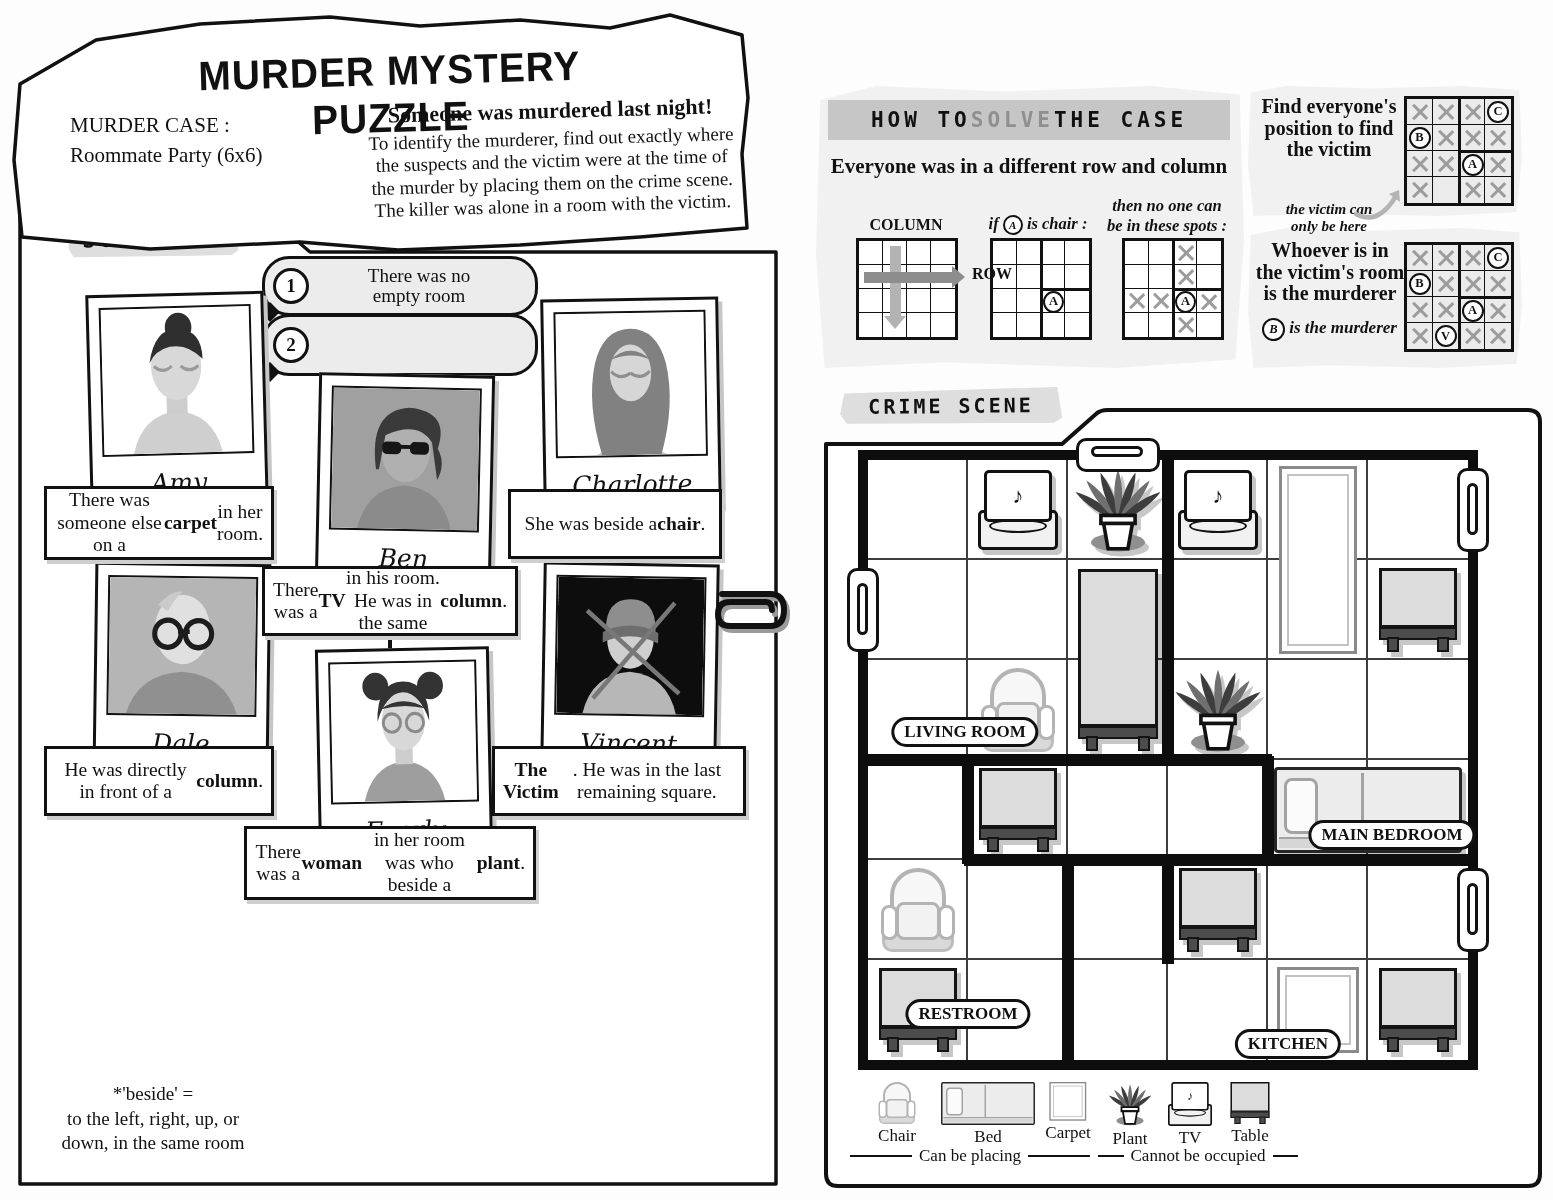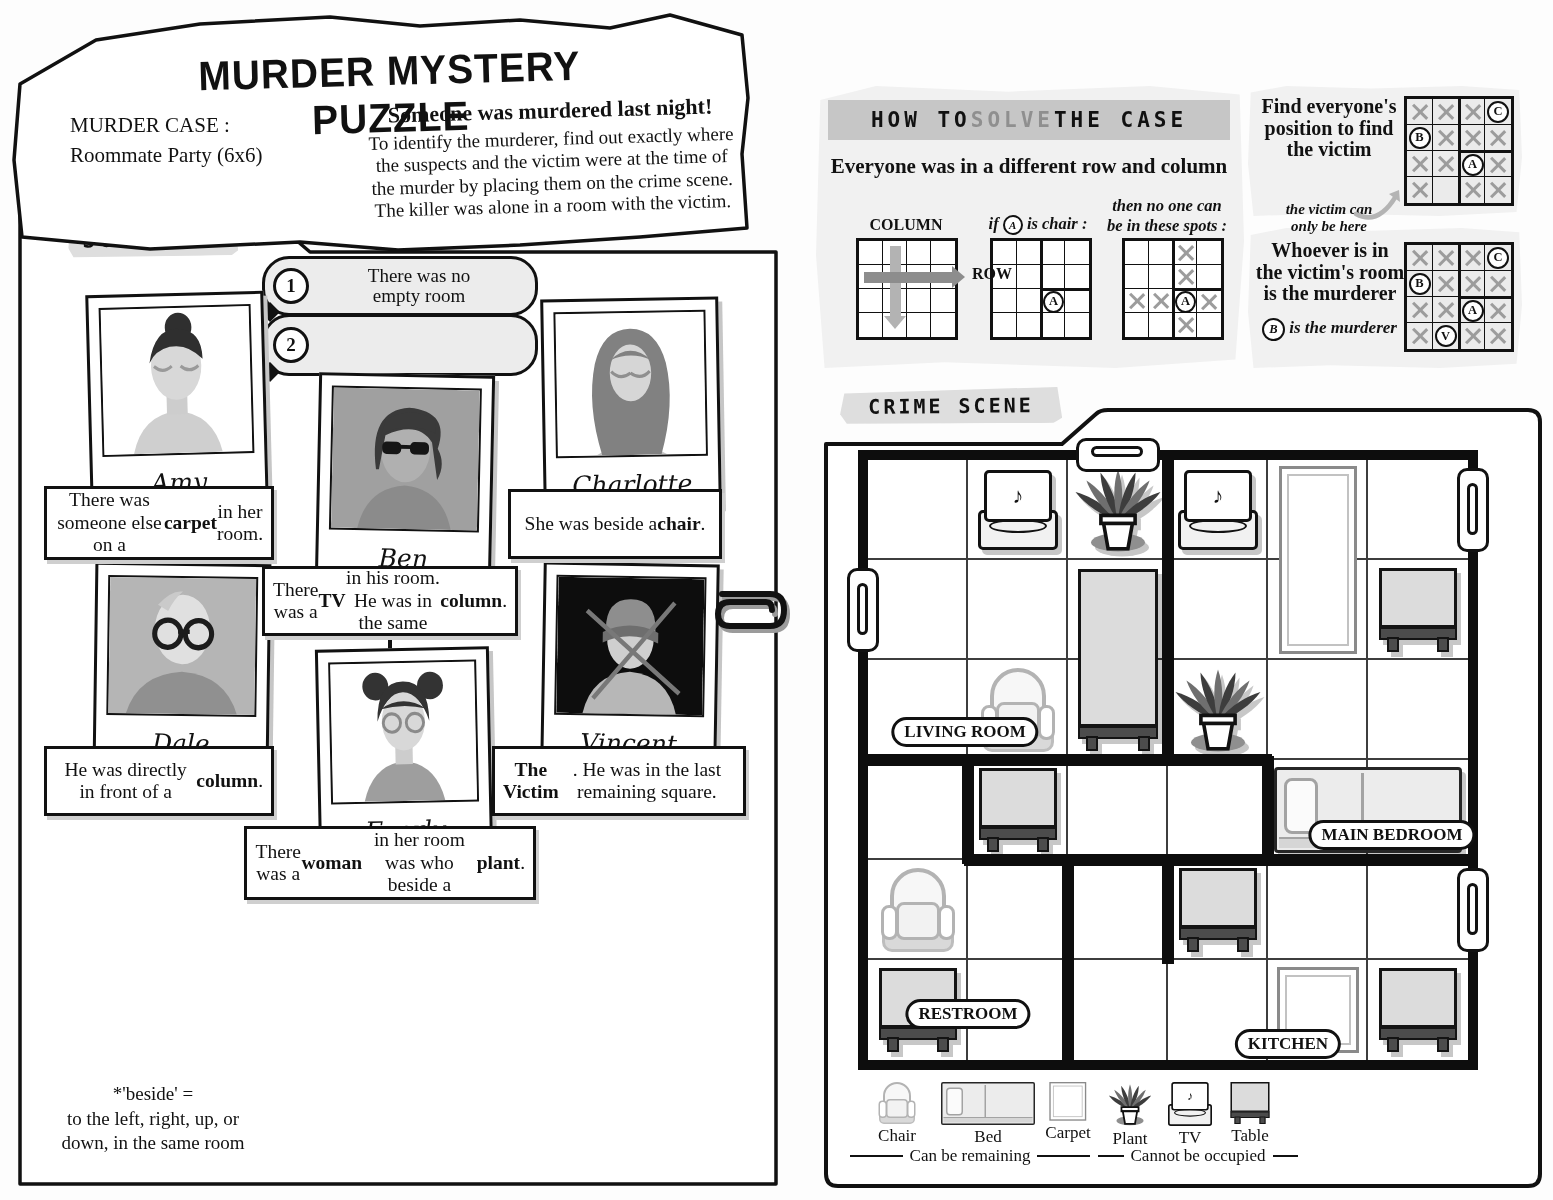--- a/index.html
+++ b/index.html
@@ -758,16 +758,16 @@
           <div class="fur fur-table" style="width: 80px; height: 84px; transform: scale(0.5); transform-origin: left top; position: absolute; left: 0px; top: 0px;">
             <div class="tb-top"></div>
             <div class="tb-apron"></div>
             <div class="tb-leg l"></div>
             <div class="tb-leg r"></div>
           </div>
         </div>
         <div class="legend-label">Table</div>
       </div>
     </div>
-  <div class="bracket" style="left:850px;top:1146px;width:240px;">Can be remaining</div>
+  <div class="bracket" style="left:850px;top:1146px;width:240px;">Can be placing</div>
   <div class="bracket" style="left:1098px;top:1146px;width:200px;">Cannot be occupied</div>
 
 </div>
 
 </body></html>

